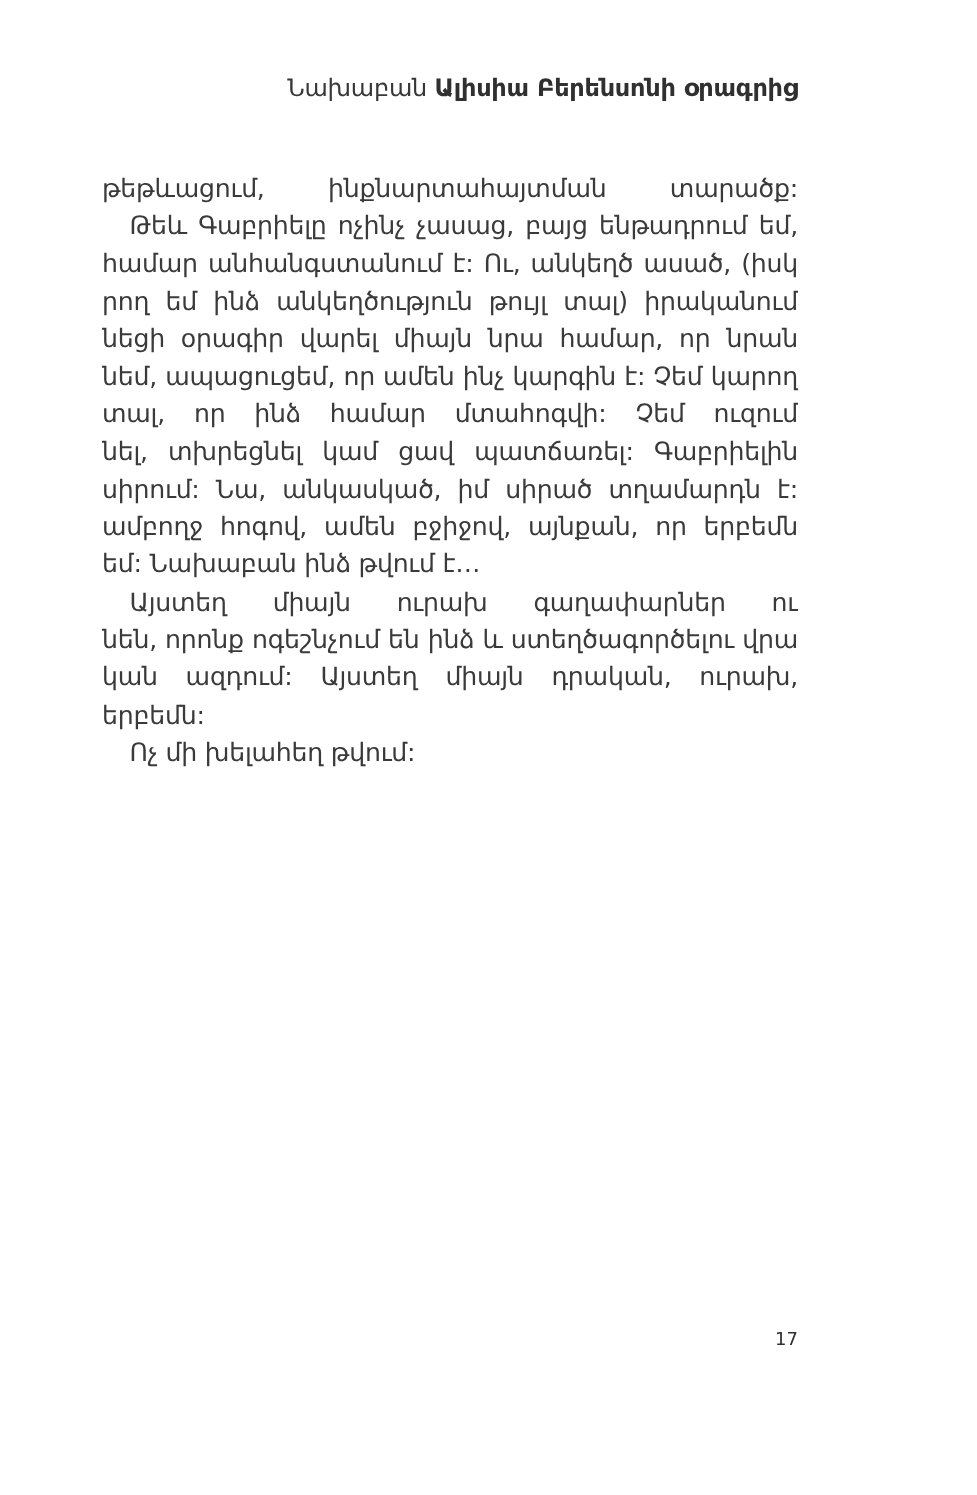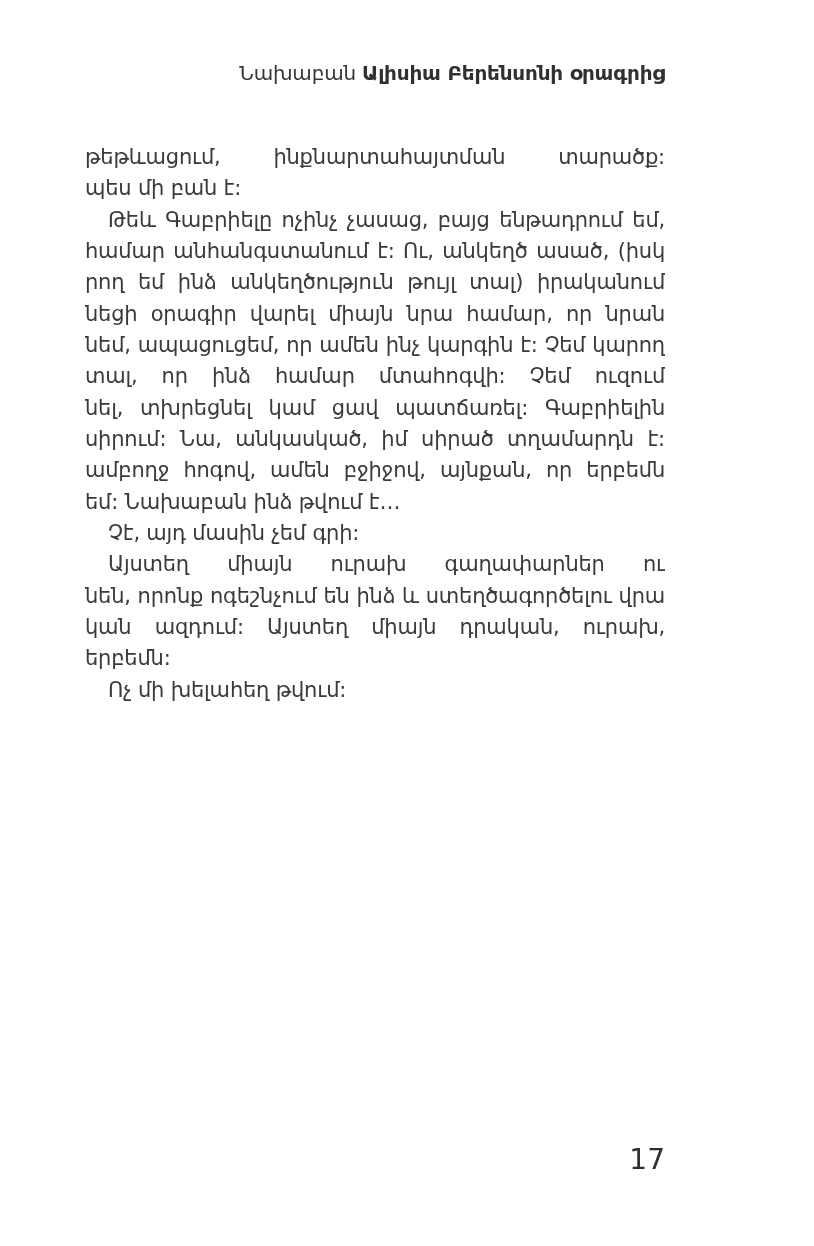--- a/index.html
+++ b/index.html
@@ -53,49 +53,46 @@
   .ln.indent {
     text-indent: 23px;
   }
 
   .page-number {
     position: absolute;
     left: 85px;
     top: 1104px;
     width: 580px;
     text-align: right;
-    font-size: 28px;
+    font-size: 15px;
     line-height: 24px;
     color: #2f2f2f;
-    margin-top: 44px;
   }
 </style>
 </head>
 <body>
 
 <div id="page">
 
   <div class="running-header">
     <span>Նախաբան </span><span class="bold">Ալիսիա Բերենսոնի օրագրից</span>
   </div>
 
   <div class="body-text">
     <div class="ln">թեթևացում, ինքնարտահայտման տարածք: Թերապիայի</div>
-    <div class="ln short">պես մի բան է:</div>
     <div class="ln indent">Թեև Գաբրիելը ոչինչ չասաց, բայց ենթադրում եմ, որ ինձ</div>
     <div class="ln">համար անհանգստանում է: Ու, անկեղծ ասած, (իսկ ես կա-</div>
     <div class="ln">րող եմ ինձ անկեղծություն թույլ տալ) իրականում համաձայ-</div>
     <div class="ln">նեցի օրագիր վարել միայն նրա համար, որ նրան վստահեց-</div>
     <div class="ln">նեմ, ապացուցեմ, որ ամեն ինչ կարգին է: Չեմ կարող թույլ</div>
     <div class="ln">տալ, որ ինձ համար մտահոգվի: Չեմ ուզում անհանգստաց-</div>
     <div class="ln">նել, տխրեցնել կամ ցավ պատճառել: Գաբրիելին շատ եմ</div>
     <div class="ln">սիրում: Նա, անկասկած, իմ սիրած տղամարդն է: Սիրում եմ</div>
     <div class="ln">ամբողջ հոգով, ամեն բջիջով, այնքան, որ երբեմն վախենում</div>
     <div class="ln short">եմ: Նախաբան ինձ թվում է…</div>
-    <div class="ln indent short">Չէ, այդ մասին չեմ գրի:</div>
     <div class="ln indent">Այստեղ միայն ուրախ գաղափարներ ու պատկերներ կլի-</div>
     <div class="ln">նեն, որոնք ոգեշնչում են ինձ և ստեղծագործելու վրա դրա-</div>
     <div class="ln">կան ազդում: Այստեղ միայն դրական, ուրախ, նորմալ մտքեր</div>
     <div class="ln short">երբեմն:</div>
     <div class="ln indent short">Ոչ մի խելահեղ թվում:</div>
   </div>
 
   <div class="page-number">17</div>
 
 </div>

